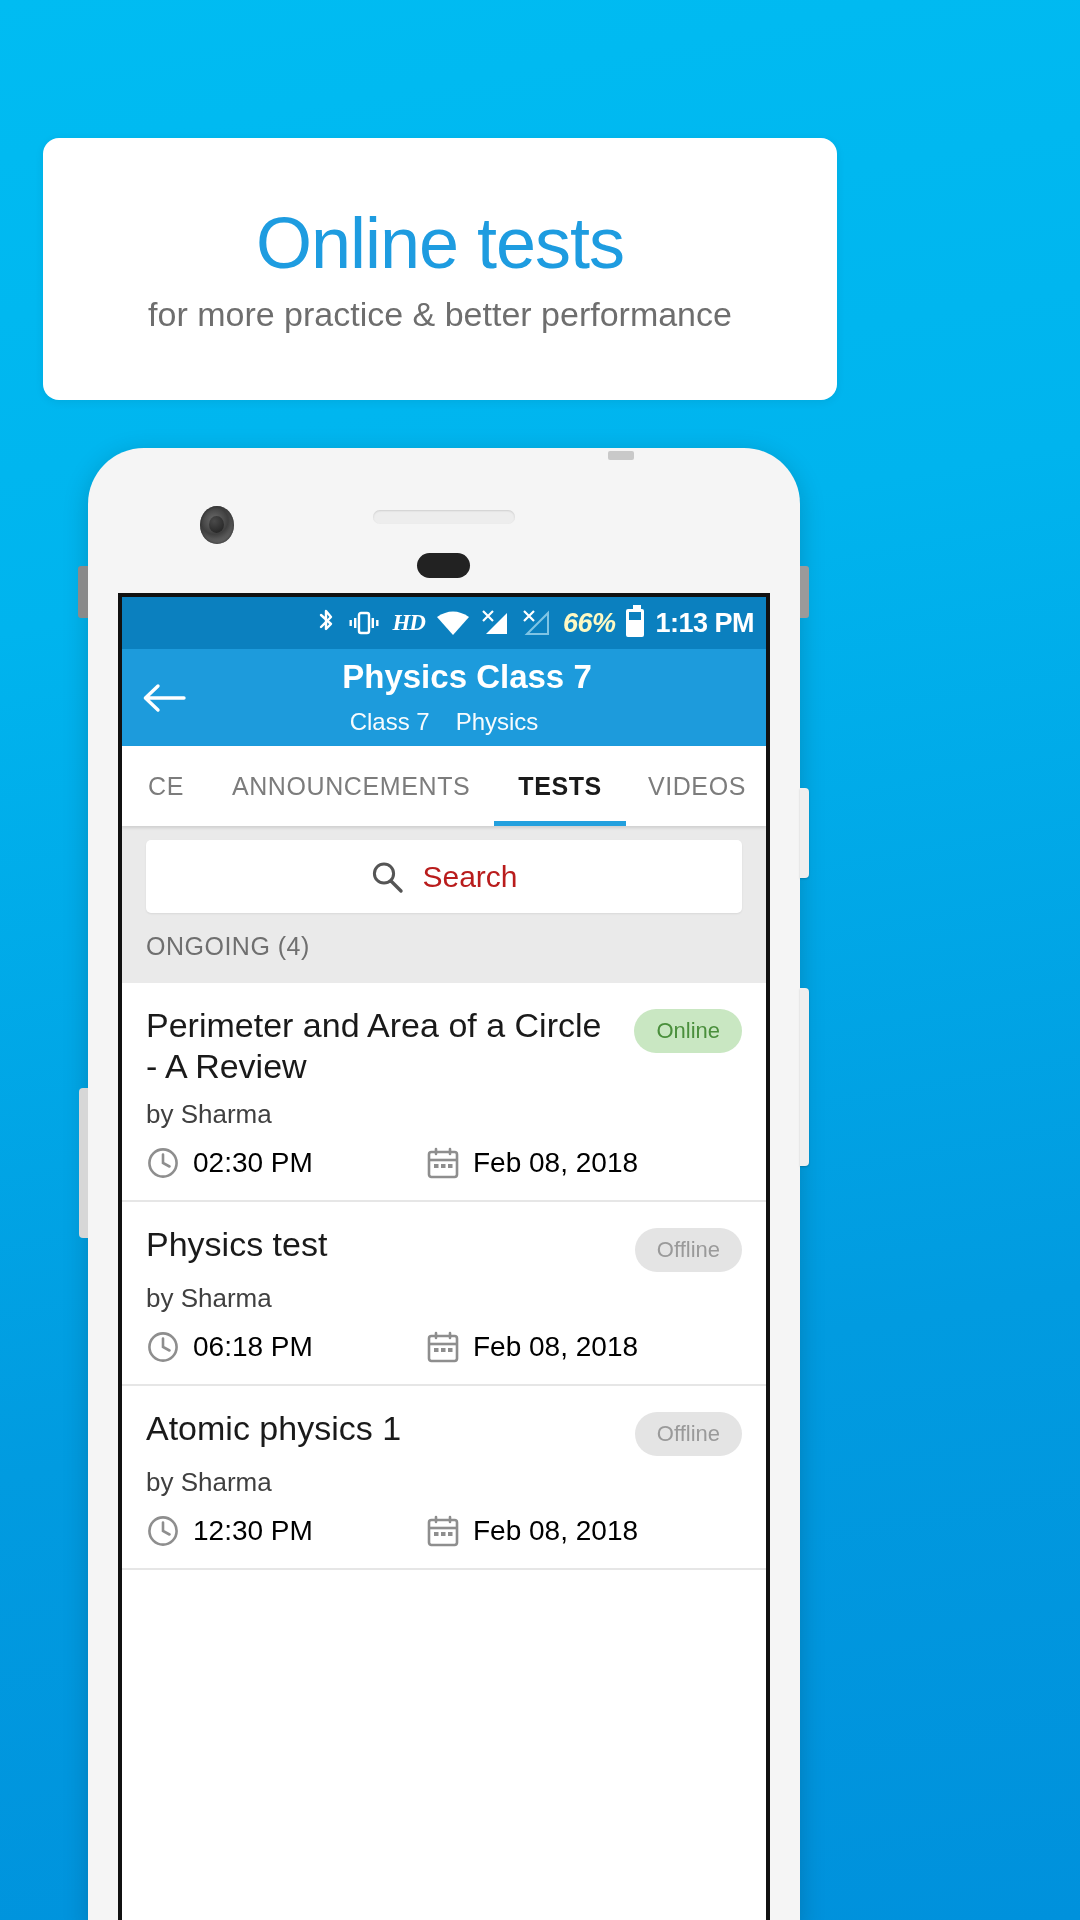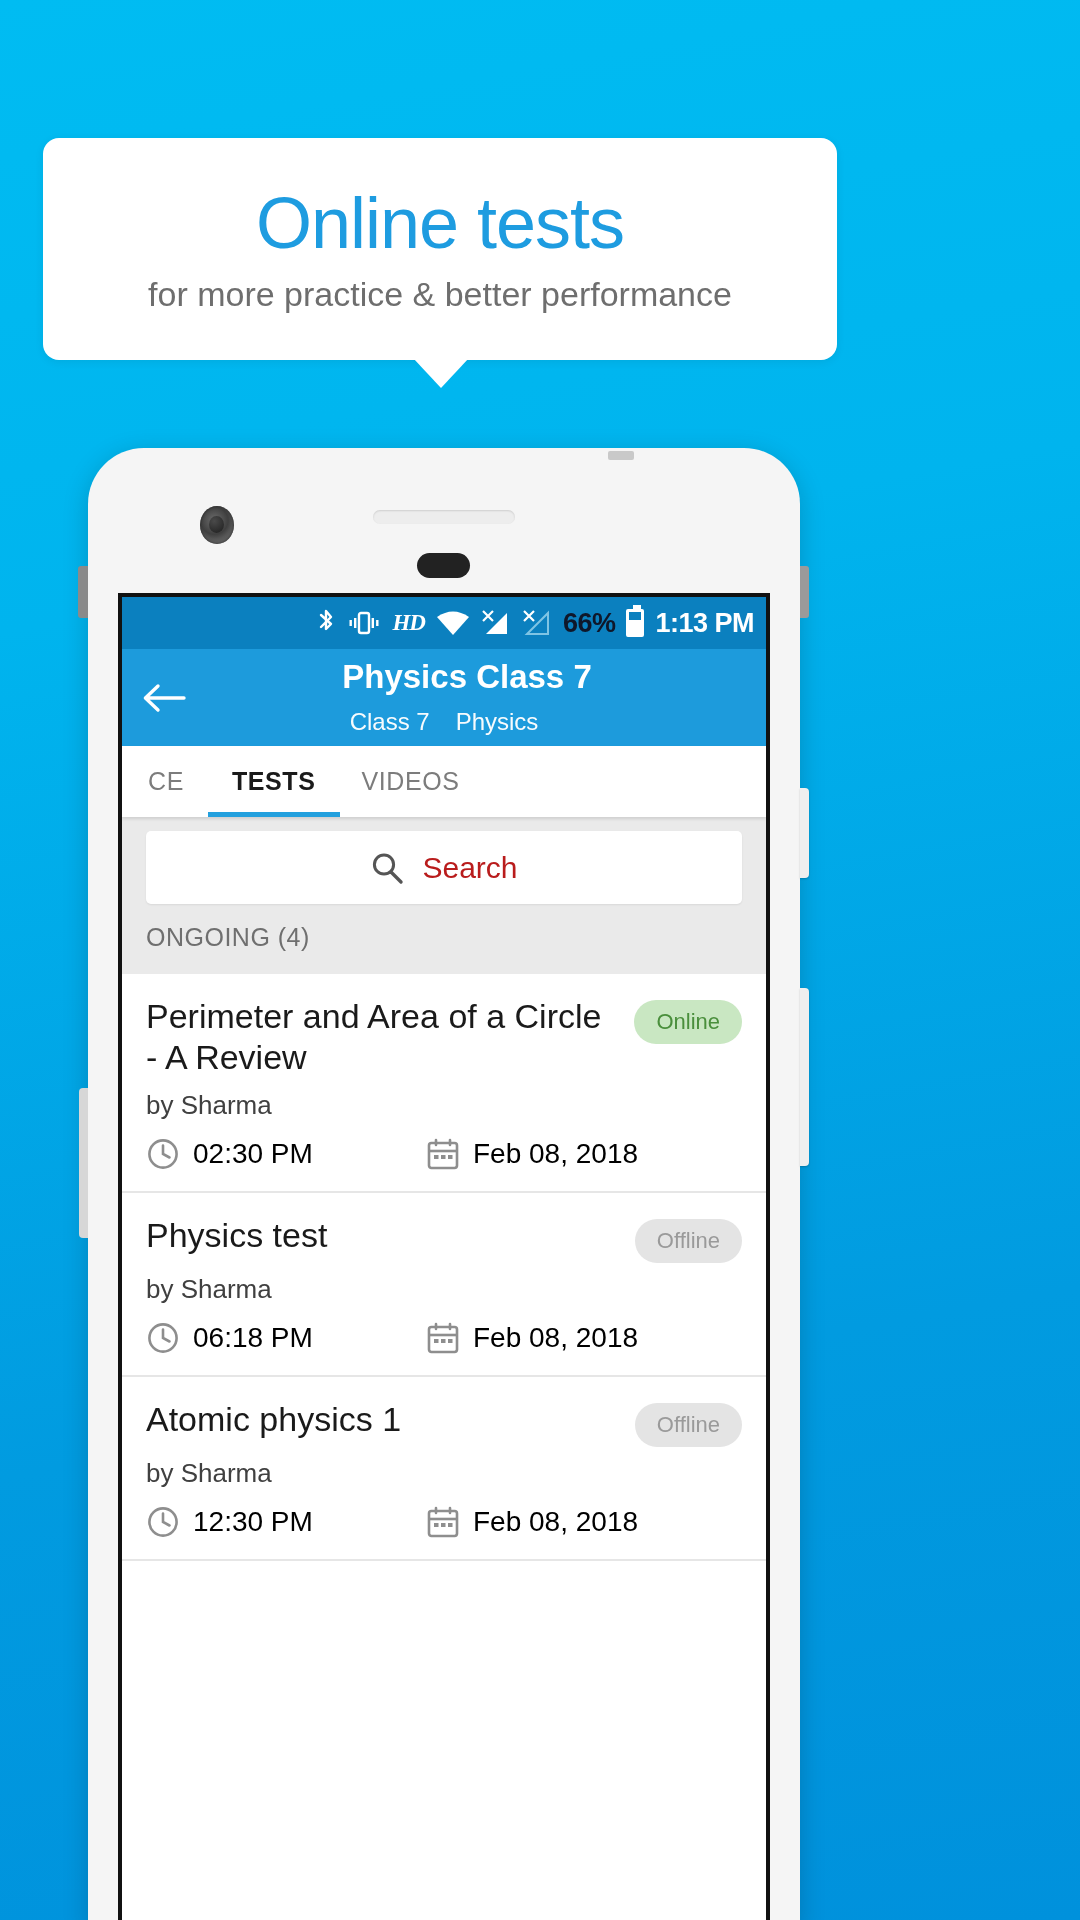--- a/index.html
+++ b/index.html
@@ -5,21 +5,21 @@
   * { margin:0; padding:0; box-sizing:border-box; }
   html,body { width:1080px; height:1920px; }
   body {
     font-family:"Liberation Sans", sans-serif;
     background:linear-gradient(170deg,#00BCF2 0%,#00B4EE 30%,#019BE0 70%,#0091DC 100%);
     overflow:hidden; position:relative;
   }
 
   
   .bubble {
-    position:absolute; left:43px; top:138px; width:794px; height:222px;
+    position:absolute; left:43px; top:138px; width:794px; height:262px;
     background:#ffffff; border-radius:16px;
     box-shadow:0 2px 10px rgba(0,0,0,0.07);
     display:flex; flex-direction:column; align-items:center; justify-content:center;
   }
   .bubble-title {
     font-size:72px; color:#1E9CE0; font-weight:400; letter-spacing:-1px;
     line-height:1; margin-bottom:18px;
   }
   .bubble-sub {
     font-size:34px; color:#6E6E6E; font-weight:400; line-height:1;
@@ -94,21 +94,21 @@
 
   .statusbar {
     height:52px; background:#0B80BF; display:flex; align-items:center;
     justify-content:flex-end; padding-right:12px; gap:11px;
   }
   .sb-icon { display:flex; align-items:center; color:#fff; }
   .sb-hd {
     color:#fff; font-size:23px; font-weight:bold; font-style:italic;
     font-family:"Liberation Serif", serif; letter-spacing:-1px;
   }
-  .sb-batt-text { color:#0f172a; font-size:27px; font-weight:bold; letter-spacing:-0.5px; }
+  .sb-batt-text { color:#fef9c3; font-size:27px; font-weight:bold; letter-spacing:-0.5px;font-style:italic; }
   .sb-time { color:#fff; font-size:27px; font-weight:bold; letter-spacing:-0.5px; }
   .batt {
     width:18px; height:28px; border:3px solid #fff; border-radius:2px;
     position:relative; background:linear-gradient(to top,#fff 62%, #0B80BF 62%);
   }
   .batt::before{
     content:""; position:absolute; left:4px; top:-7px; width:8px; height:4px; background:#fff;
   }
 
   .toolbar {
@@ -117,21 +117,21 @@
   }
   .back-arrow { width:56px; display:flex; align-items:center; justify-content:center; }
   .toolbar-texts {
     position:absolute; left:0; right:0; text-align:center; pointer-events:none;
   }
   .tb-title { color:#fff; font-size:33px; font-weight:bold; line-height:1.12;padding-left:46px; }
   .tb-sub { color:#fff; font-size:24px; font-weight:400; opacity:.97; margin-top:12px; }
   .tb-sub span { padding:0 13px; }
 
   .tabs {
-    height:71px; background:#fff; display:flex; 
+    height:80px; background:#fff; display:flex; 
     box-shadow:0 2px 3px rgba(0,0,0,0.12); position:relative; z-index:3;
   }
   .tab {
     font-size:25px; color:#7C7C7C; letter-spacing:0.6px; position:relative;
     height:100%; display:flex; align-items:center; white-space:nowrap;
   }
   .tab.t0 { padding-left:26px; padding-right:24px;}
   .tab.t1 { padding:0 24px;}
   .tab.t2 { padding:0 24px;}
   .tab.t3 { padding:0 22px;}
@@ -238,20 +238,21 @@
         </svg>
       </div>
       <div class="toolbar-texts">
         <div class="tb-title">Physics Class 7</div>
         <div class="tb-sub"><span>Class 7</span><span>Physics</span></div>
       </div>
     </div>
 
     <div class="tabs">
       <div class="tab t0">CE</div>
+      <div class="tab t1">ANNOUNCEMENTS</div>
       <div class="tab t2 active">TESTS</div>
       <div class="tab t3">VIDEOS</div>
     </div>
 
     <div class="searchwrap">
       <div class="searchbox">
         <span class="ico">
           <svg width="34" height="34" viewBox="0 0 34 34">
             <circle cx="14" cy="13.5" r="9.6" fill="none" stroke="#555" stroke-width="3"></circle>
             <path d="M21 21 L31 31" stroke="#555" stroke-width="3.4" stroke-linecap="round"></path>

